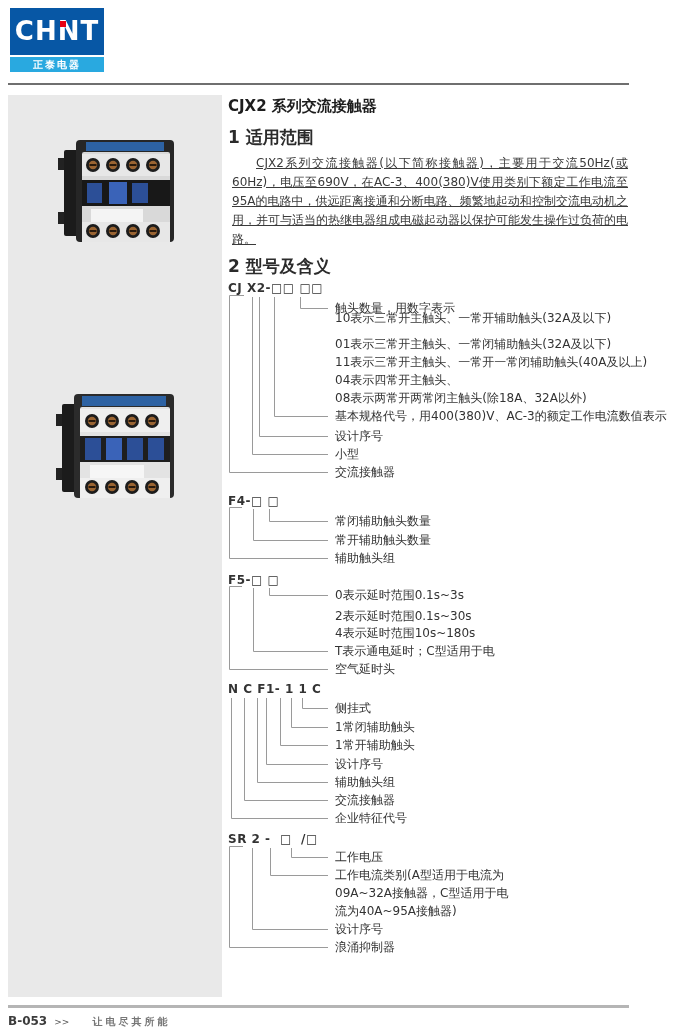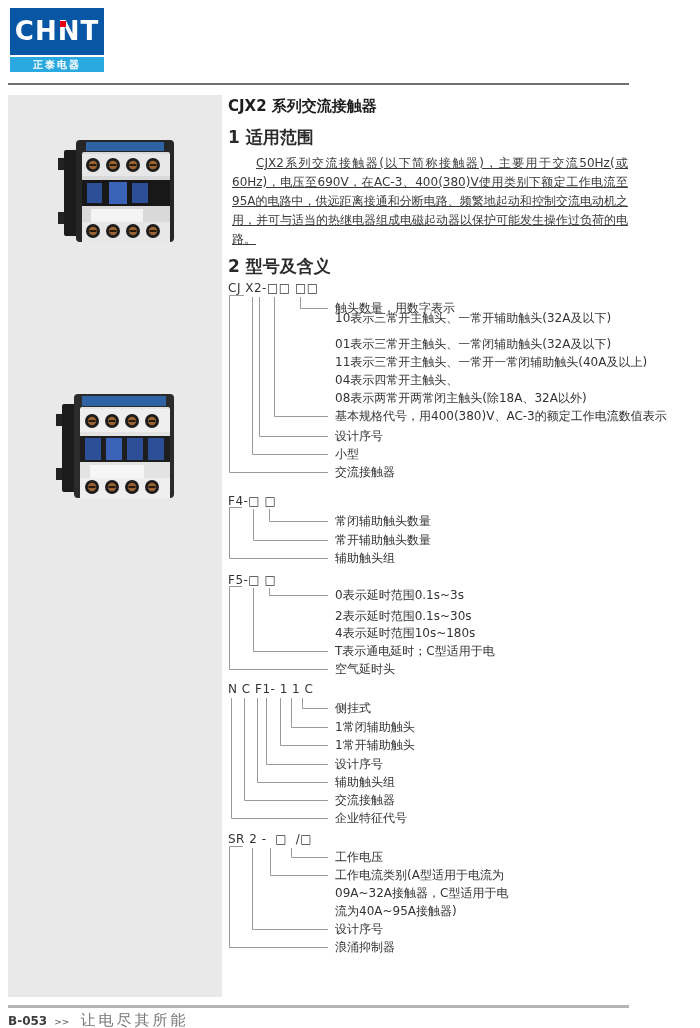--- a/index.html
+++ b/index.html
@@ -27,34 +27,34 @@
   .doc-title{position:absolute;top:97px;left:0;font-size:15px;font-weight:bold;color:#1d1d1d;}
   .sec-head{position:absolute;left:0;font-size:17px;font-weight:bold;color:#2b2b2b;}
   .sec1-head{top:126px;}
   .sec2-head{top:255px;}
   .body-text{position:absolute;top:150px;left:0;width:404px;font-size:12px;line-height:19px;
     color:#3a3a3a;text-align:justify;}
   .body-text p{margin:4px;text-indent:2em;text-decoration:underline;}
   .body-text .standards{margin-top:1px;}
   
   .dg{position:absolute;left:0;width:404px;}
-  .dg .code{position:absolute;top:0;left:0;font-size:12px;font-weight:normal;letter-spacing:.5px;
+  .dg .code{position:absolute;top:0;left:0;font-size:12px;font-weight:bold;letter-spacing:.5px;
     color:#333;white-space:pre;}
   .dg .leads{position:absolute;top:0;left:0;}
   .dg .lbl{position:absolute;left:107px;font-size:12px;line-height:15px;color:#333;white-space:nowrap;}
   .dg1{top:281px;height:200px;}
   .dg2{top:494px;height:72px;}
   .dg3{top:573px;height:105px;}
   .dg4{top:682px;height:148px;}
   .dg5{top:832px;height:125px;}
   
   .footer{position:absolute;left:8px;top:1010px;white-space:nowrap;}
   .footer-code{font-size:12px;font-weight:bold;color:#3c3c3c;}
   .footer-sep{font-size:9px;color:#555;margin-left:2px;}
-  .footer-slogan{font-size:15px;color:#777;letter-spacing:3px;margin-left:6px;font-weight:normal;}
+  .footer-slogan{font-size:10px;color:#777;letter-spacing:3px;margin-left:18px;font-weight:bold;}
 </style>
 </head>
 <body>
 
 <div id="page">
 
   <div class="logo-square">
     <span class="logo-text">CHNT</span>
     <span class="logo-dot"></span>
   </div>

